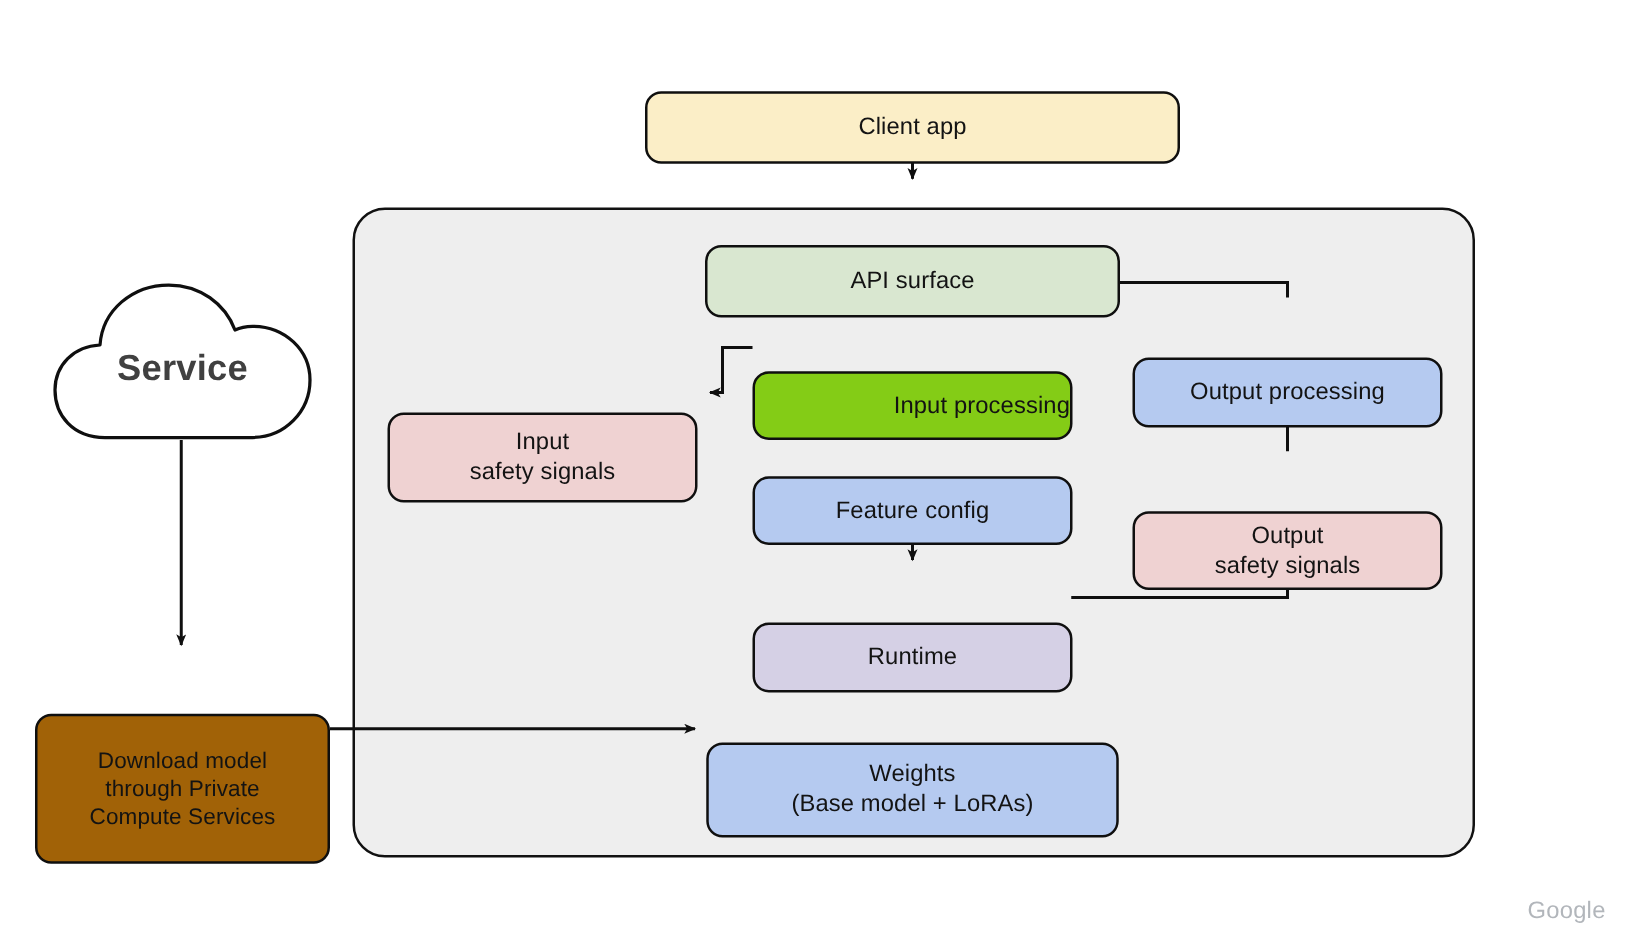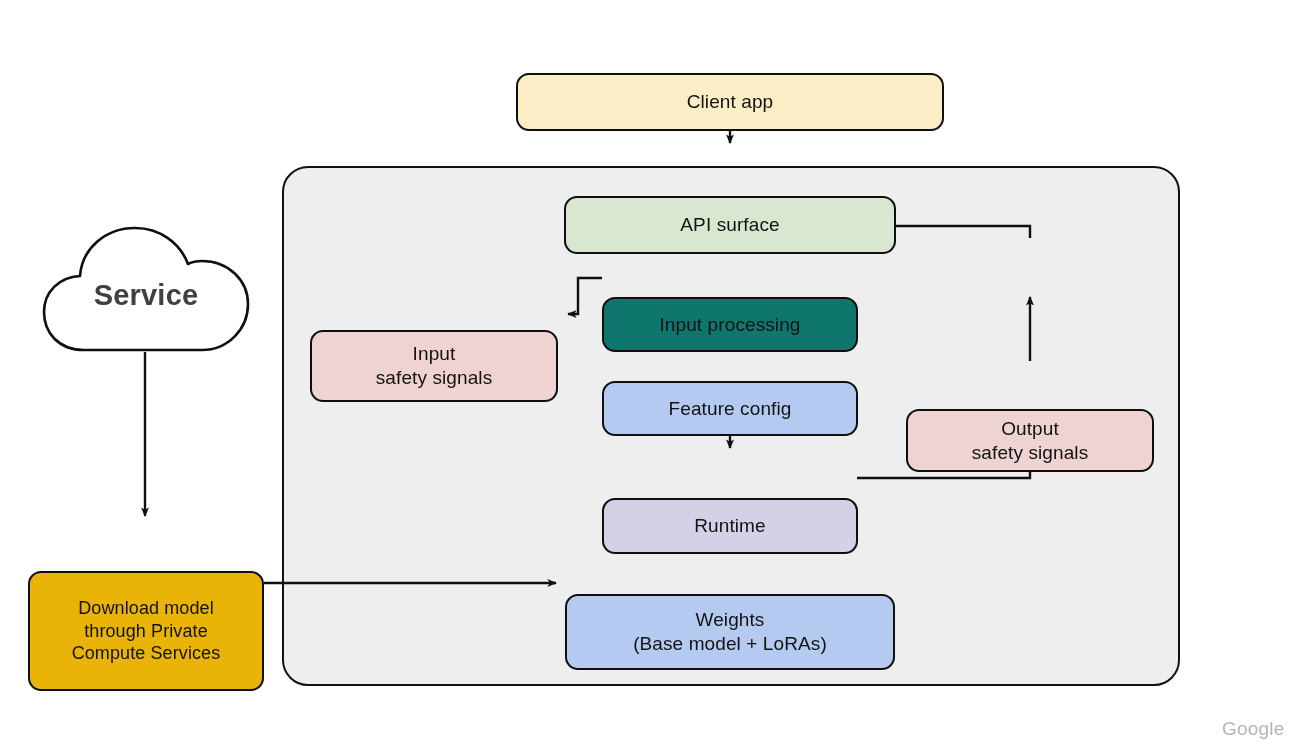--- a/index.html
+++ b/index.html
@@ -129,31 +129,31 @@
                C42,26 66,6 95,6
                C120,6 140,21 148,42
                C152,40 157,39 162,39
                C188,39 208,58 208,82
                C208,107 188,128 162,128
                Z" fill="#ffffff" stroke="#0f0f0f" stroke-width="2.6" stroke-linejoin="round"></path>
     </svg>
     <div class="cloud-label" style="top:57px; left:0;">Service</div>
   </div>
 
-  <div class="node" style="left:28px; top:523px; width:236px; height:120px; background:#eab308; font-size:18px;">
+  <div class="node" style="left:28px; top:523px; width:236px; height:120px; background:#a16207; font-size:18px;">
     <span>Download model
 through Private
 Compute Services</span>
   </div>
 
   <div class="node" style="left:564px; top:148px; width:332px; height:58px; background:#d9e7d0;">
     <span>API surface</span>
   </div>
 
-  <div class="node" style="left:602px; top:249px; width:256px; height:55px; background:#0f766e;">
+  <div class="node" style="left:602px; top:249px; width:256px; height:55px; background:#84cc16;justify-content:flex-end;">
     <span>Input processing</span>
   </div>
 
   <div class="node" style="left:310px; top:282px; width:248px; height:72px; background:#efd2d2;">
     <span>Input
 safety signals</span>
   </div>
 
   <div class="node" style="left:602px; top:333px; width:256px; height:55px; background:#b5caf0;">
     <span>Feature config</span>
@@ -166,16 +166,19 @@
   <div class="node" style="left:565px; top:546px; width:330px; height:76px; background:#b5caf0;">
     <span>Weights
 (Base model + LoRAs)</span>
   </div>
 
   <div class="node" style="left:906px; top:361px; width:248px; height:63px; background:#efd2d2;text-align:center;">
     <span>Output
 safety signals</span>
   </div>
 
+  <div class="node" style="left:906px; top:238px; width:248px; height:56px; background:#b5caf0;">
+    <span>Output processing</span>
+  </div>
 
   <div class="watermark" style="left:1222px; top:718px;">Google</div>
 
 </div>
 
 </body></html>

